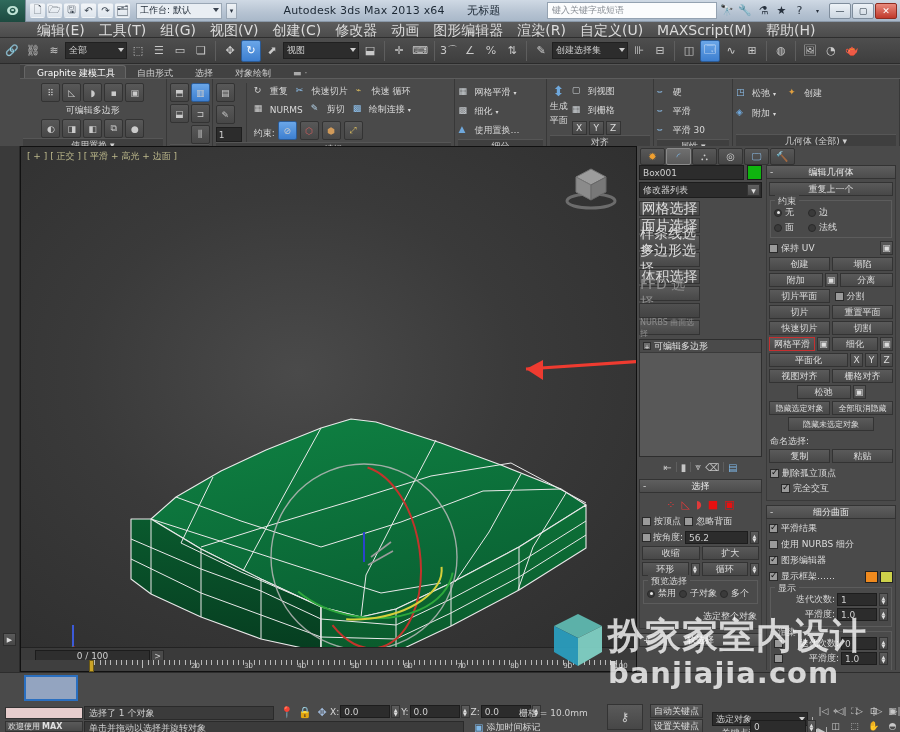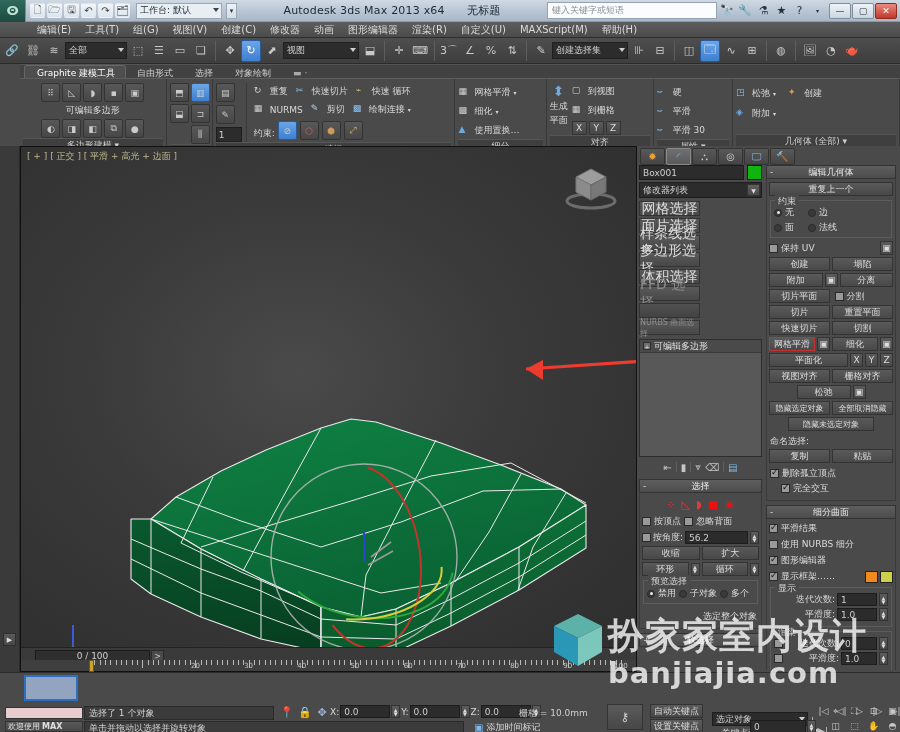--- a/index.html
+++ b/index.html
@@ -52,21 +52,21 @@
   .wbtn { width:22px;height:16px;border:1px solid #7f8d9c;border-radius:2px;background:linear-gradient(#eef3f8,#ccd6e0);
           display:flex;align-items:center;justify-content:center;font-size:9px;color:#22303d;}
   .wbtn.close { background:linear-gradient(#e98b7e,#c0392b); color:#fff; border-color:#8e2c20; }
 
   
   .menubar {
     position:absolute; left:0; top:22px; width:900px; height:16px;
     background:linear-gradient(#5d5d5d,#4b4b4b);
     display:flex; align-items:center; border-bottom:1px solid #2e2e2e;
   }
-  .menubar .ml { padding:12px 7px; font-size:10px; color:#dcdcdc; line-height:16px; }
+  .menubar .ml { padding:12px 7px; font-size:14px; color:#dcdcdc; line-height:16px; }
   .menuspacer { width:30px; }
 
   
   .maintb {
     position:absolute; left:0; top:38px; width:900px; height:26px;
     background:linear-gradient(#4e4e4e,#3e3e3e); border-bottom:1px solid #2b2b2b;
     display:flex; align-items:center; padding-left:2px; gap:1px;
   }
   .ti {
     width:20px;height:22px;display:flex;align-items:center;justify-content:center;
@@ -323,21 +323,21 @@
           </div>
           <div class="txtsm">可编辑多边形</div>
           <div style="display:flex;gap:2px">
             <div class="smbtn">◐</div>
             <div class="smbtn">◨</div>
             <div class="smbtn">◧</div>
             <div class="smbtn">⧉</div>
             <div class="smbtn">●</div>
           </div>
         </div>
-        <div class="plabel">多边形建模 ▾</div>
+        <div class="plabel">使用置换 ▾</div>
       </div>
 
       <div class="ribpanel" style="width:46px">
         <div class="rows" style="gap:2px;padding-top:2px">
           <div style="display:flex;flex-direction:column;gap:2px">
             <div class="smbtn">⬒</div>
             <div class="smbtn">⬓</div>
           </div>
           <div style="display:flex;flex-direction:column;gap:2px">
             <div class="smbtn blue">▥</div>

